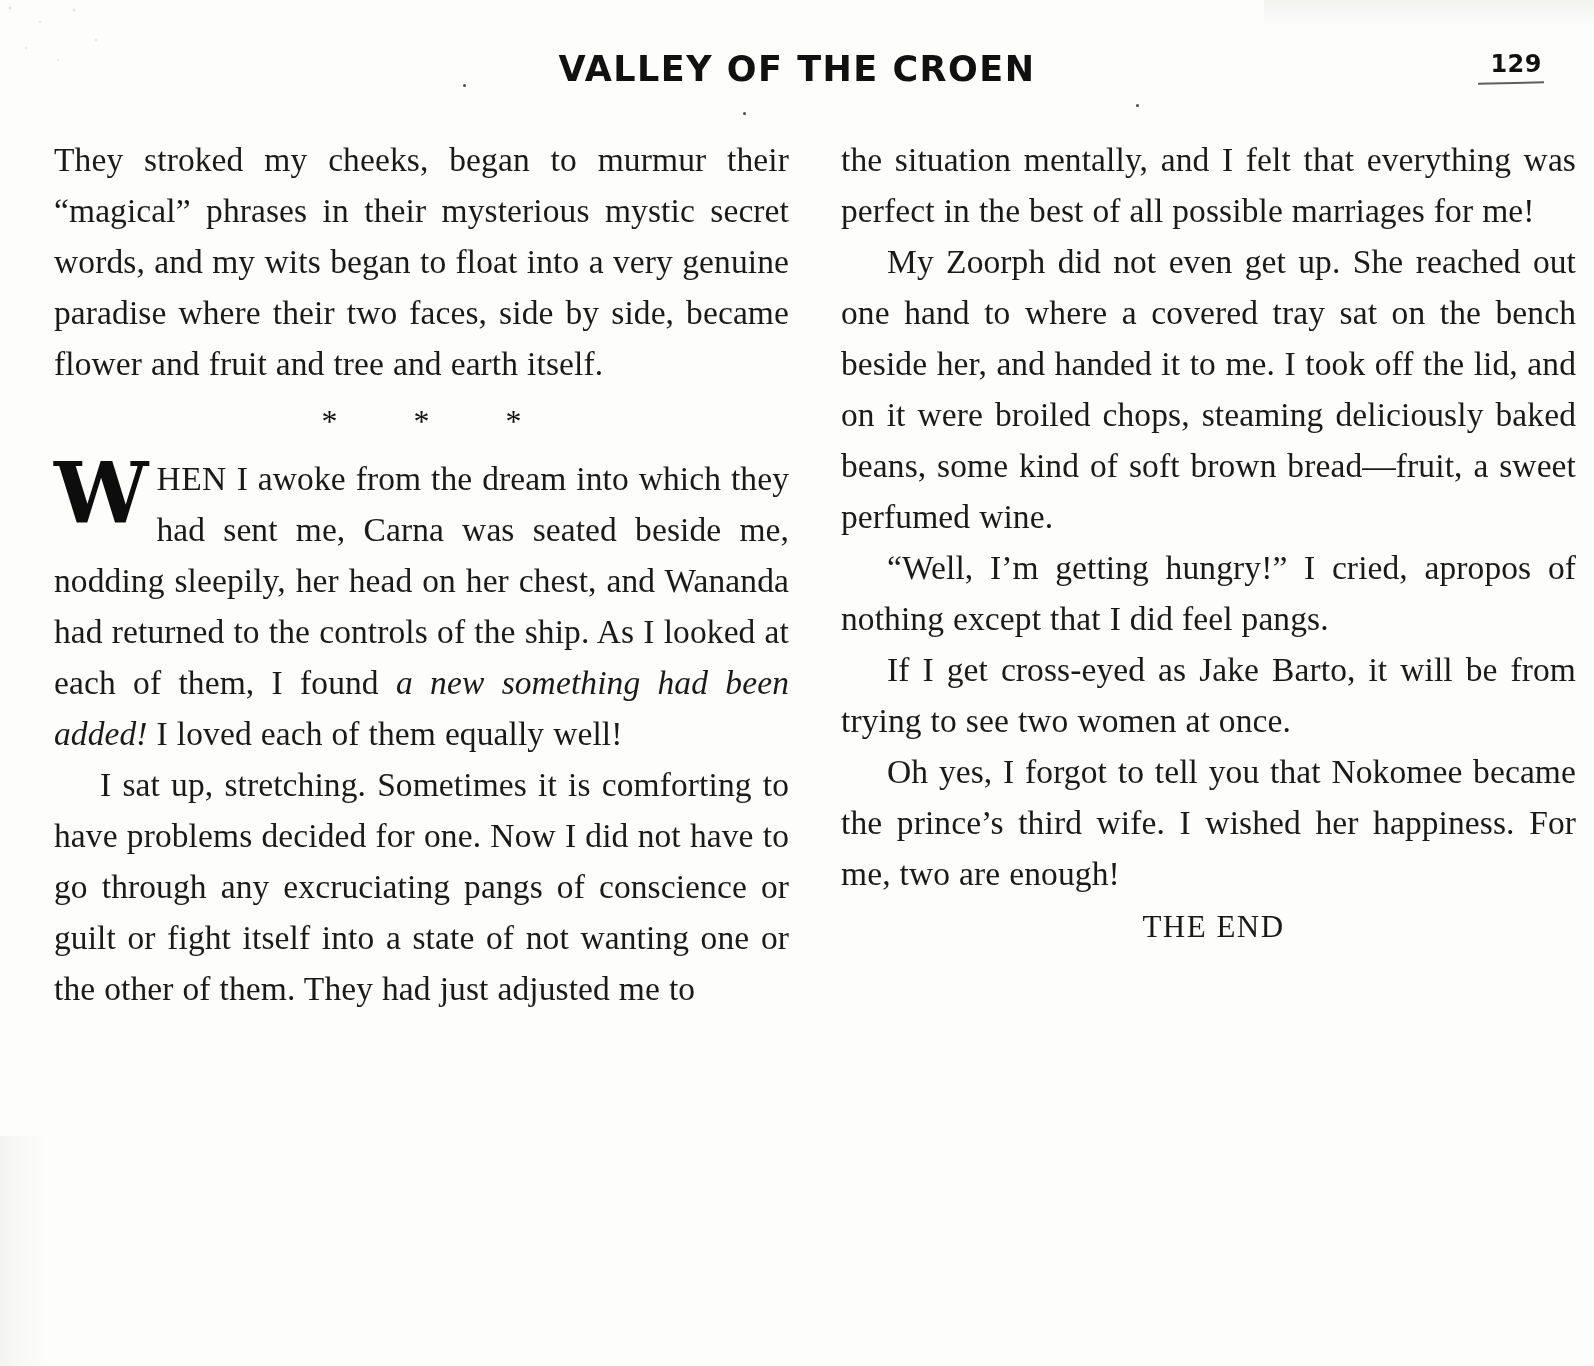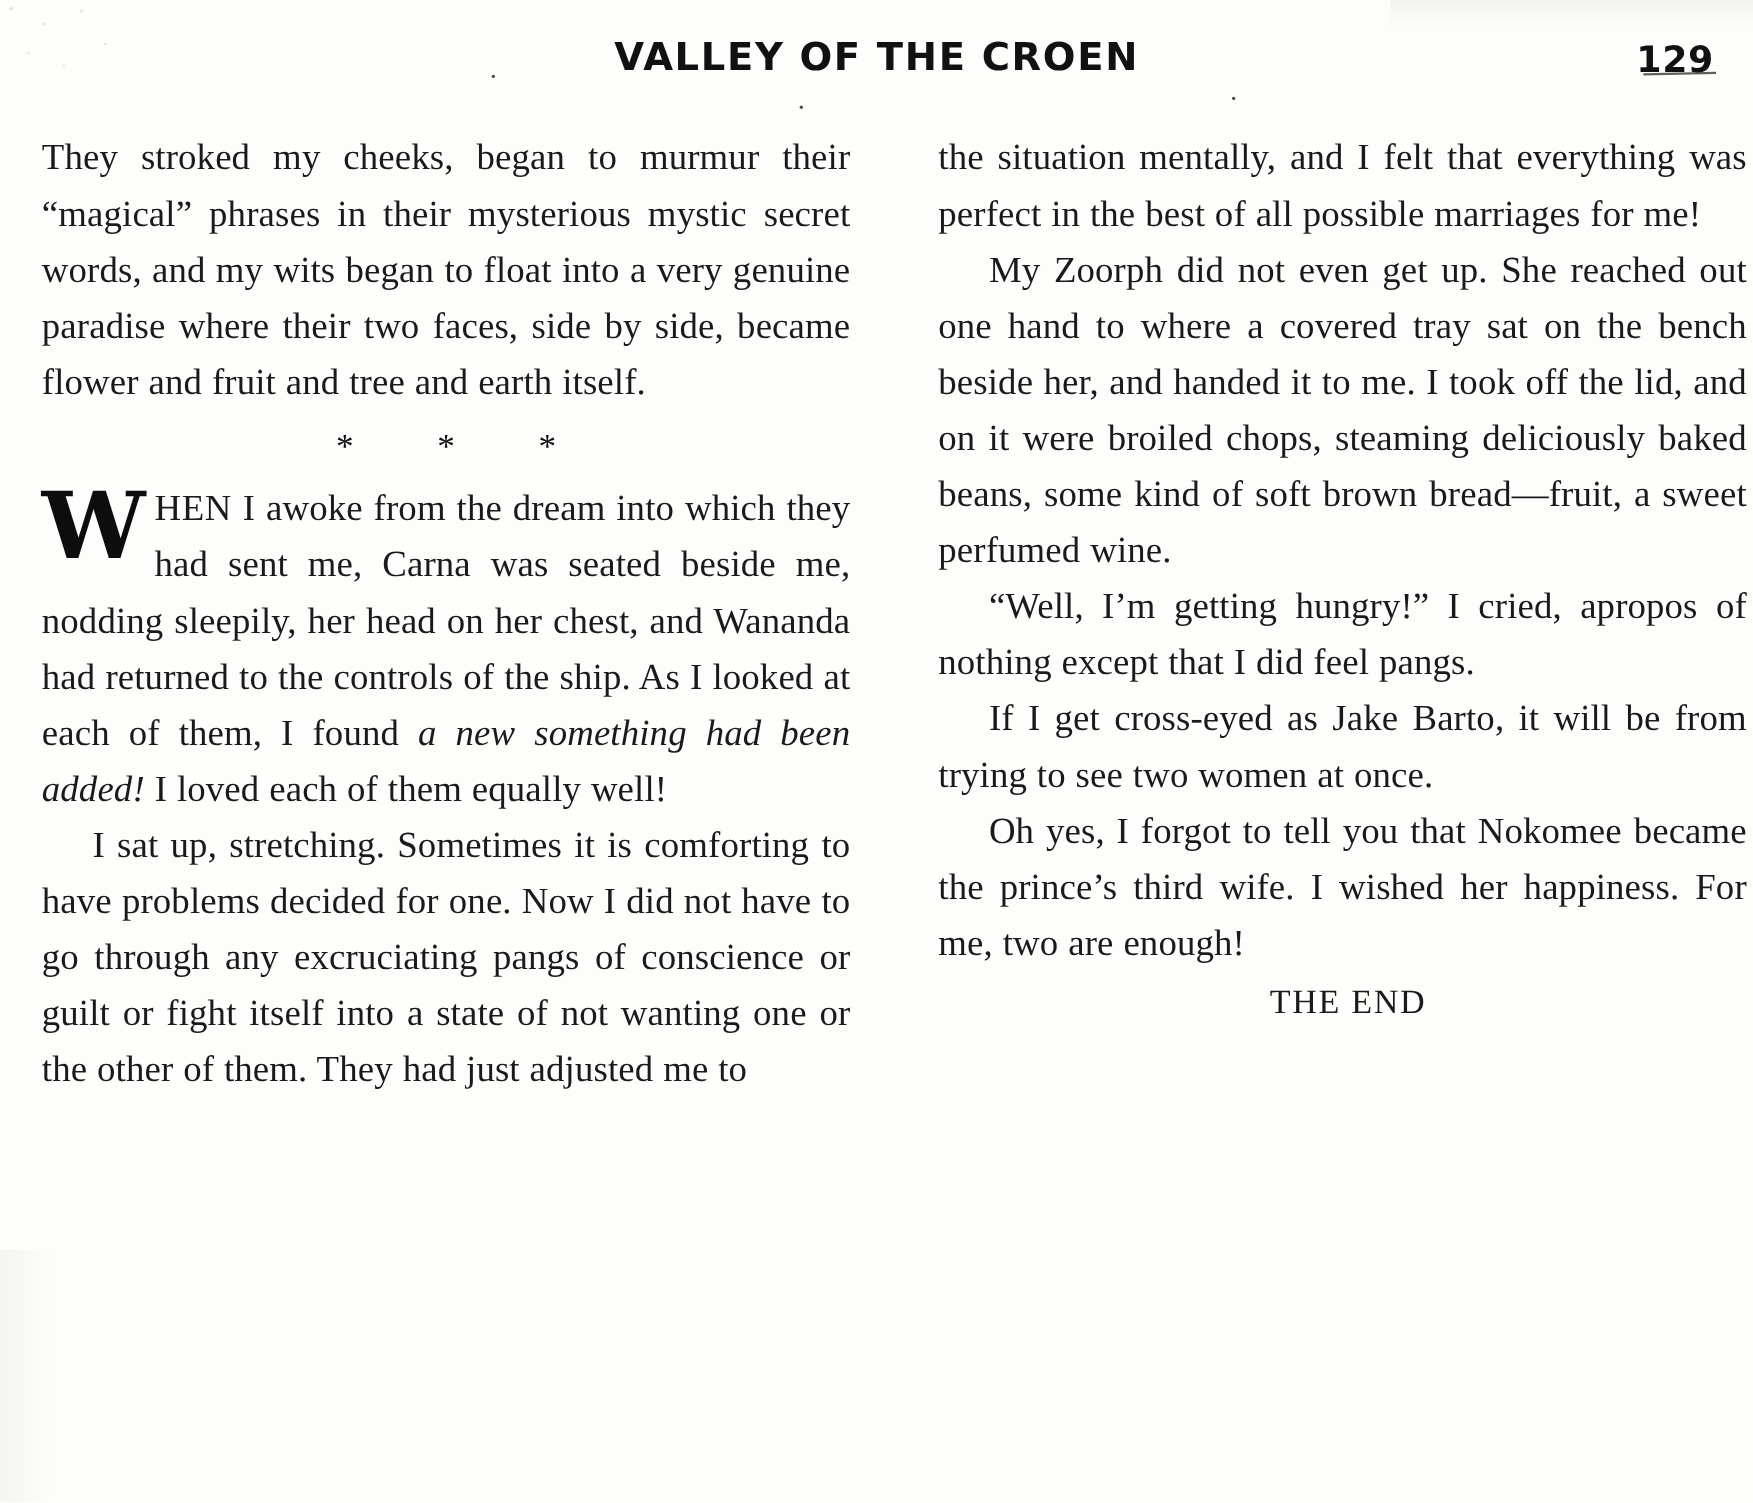--- a/index.html
+++ b/index.html
@@ -13,21 +13,21 @@
     font-family: "Liberation Serif", serif;
     color: #1a1a1a;
     overflow: hidden;
     position: relative;
   }
   .page {
     position: relative;
     width: 1594px;
     height: 1366px;
     box-sizing: border-box;
-    padding: 0;
+    padding: 16px;
     
     background: #fdfdfb;
   }
   
   .scan-speckle {
     position: absolute;
     pointer-events: none;
     opacity: 0.35;
   }
   .speckle-tl {
@@ -65,21 +65,21 @@
     color: #111;
     line-height: 1;
     padding-top: 8px;
   }
   .page-number {
     position: absolute;
     right: 36px;
     top: 34px;
     font-family: "DejaVu Sans", sans-serif;
     font-weight: 700;
-    font-size: 33px;
+    font-size: 24px;
     color: #111;
     letter-spacing: 0.5px;
   }
   .head-strike {
     position: absolute;
     right: 34px;
     top: 66px;
     width: 66px;
     height: 2px;
     background: #2a2a2a;
@@ -89,21 +89,21 @@
   .tiny-mark {
     position: absolute;
     width: 3px;
     height: 3px;
     background: #4a4a4a;
     border-radius: 50%;
   }
 
   .columns {
     display: flex;
-    gap: 80px;
+    gap: 52px;
     padding: 14px 36px 0 38px;
     box-sizing: border-box;
   }
   .col {
     width: 735px;
     flex: 0 0 735px;
   }
   p {
     margin: 0;
     font-size: 33.5px;

